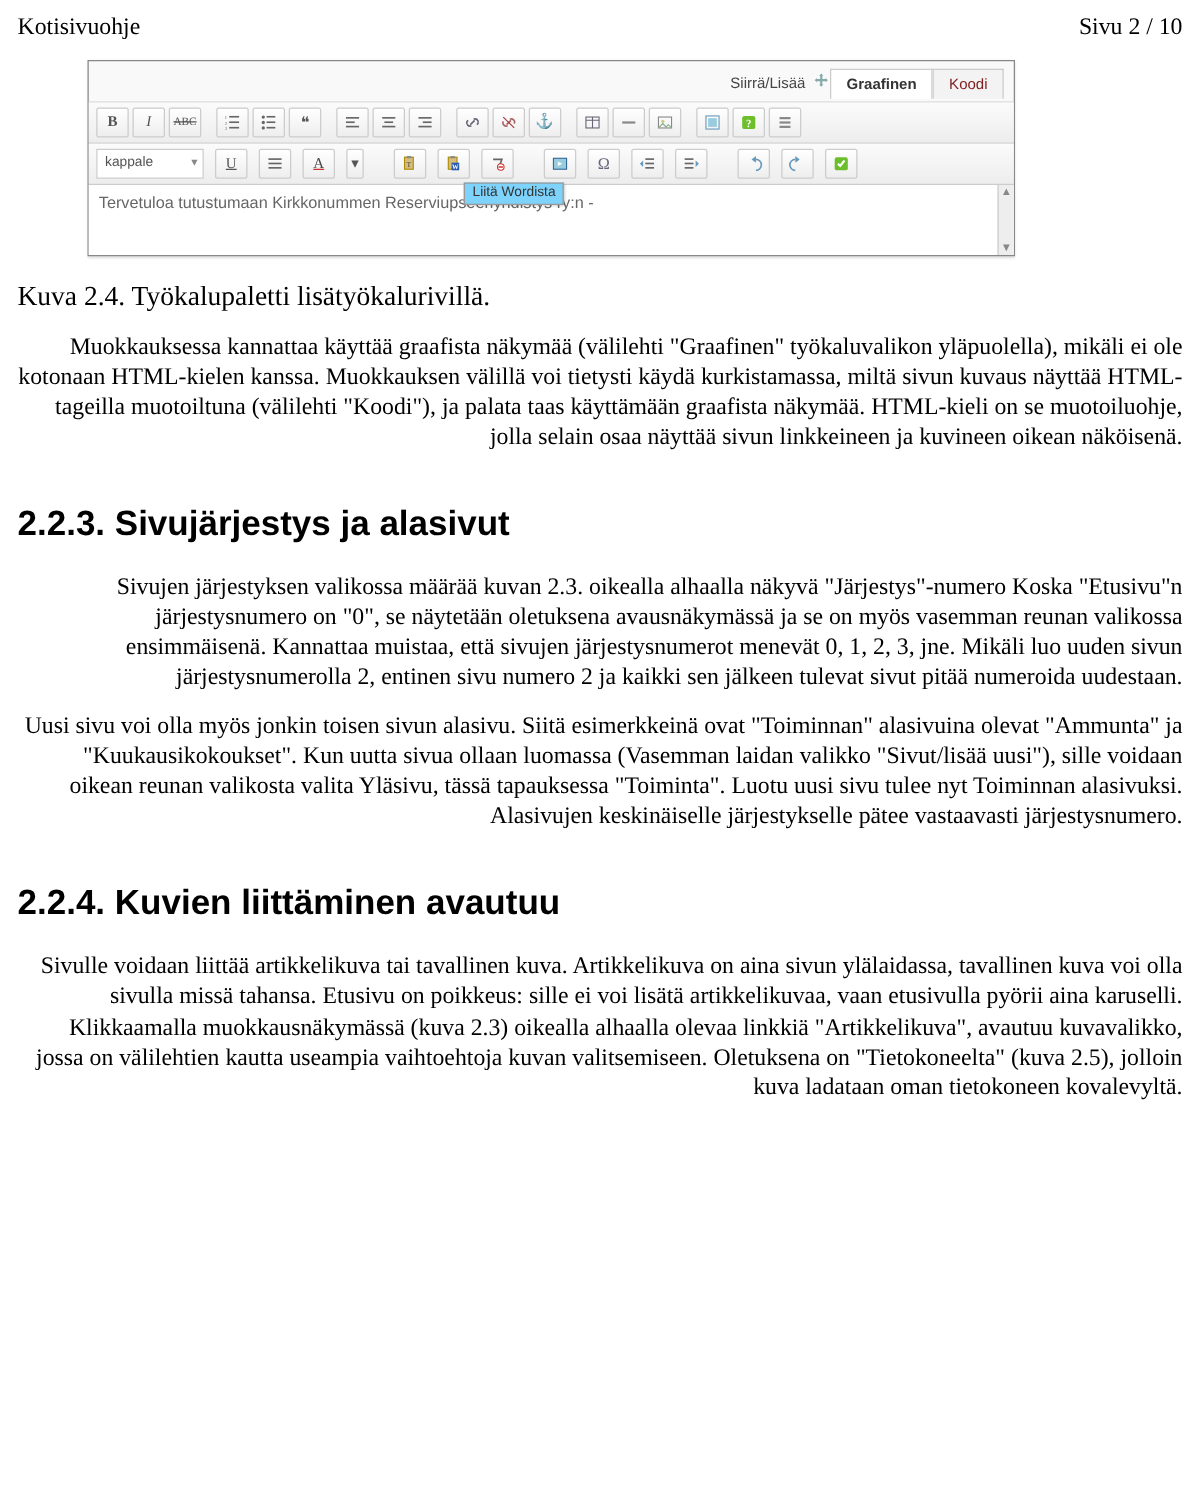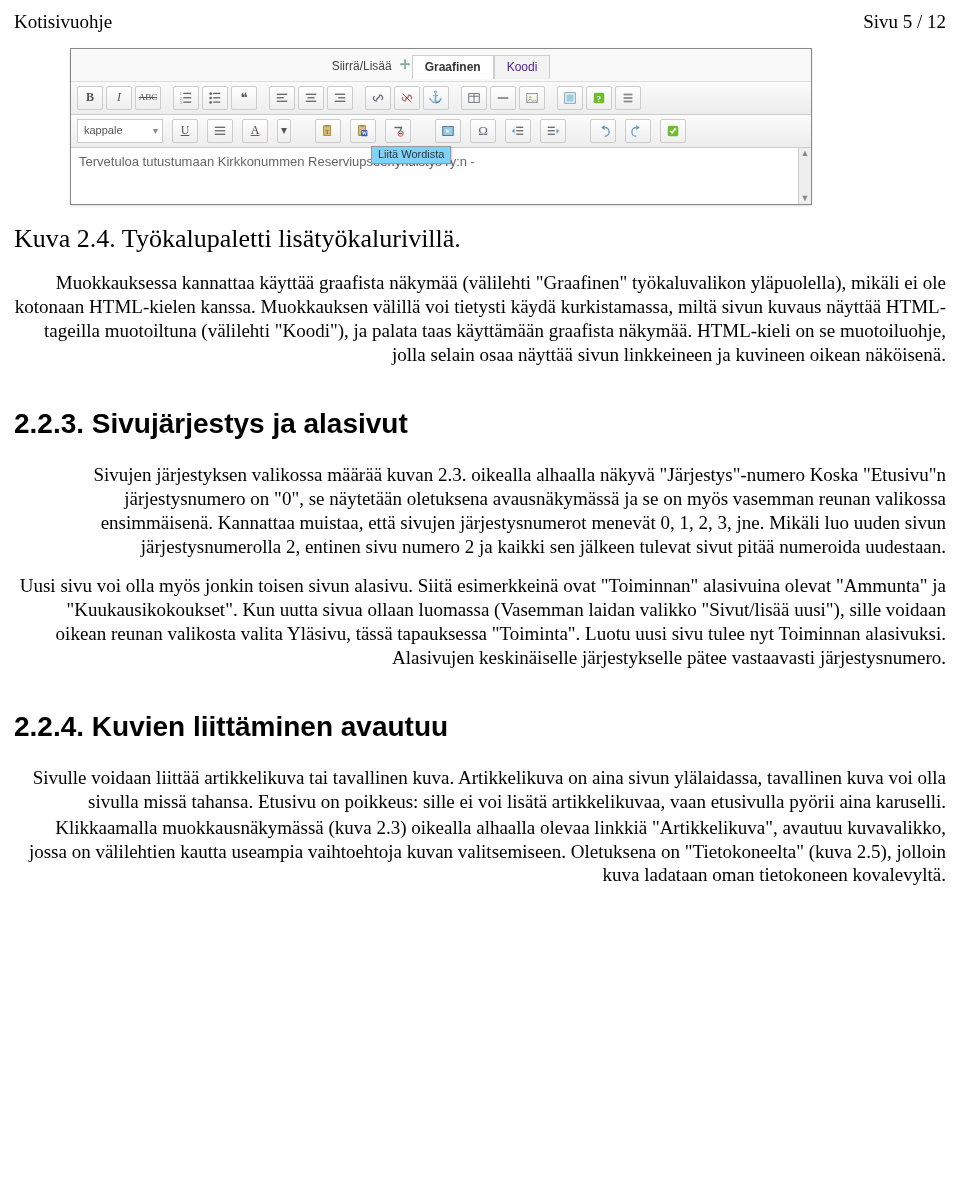--- a/index.html
+++ b/index.html
@@ -22,32 +22,32 @@
     margin: 0 0 18px 56px;
     border: 1px solid #888;
     background: #f9f9f9;
     font-family: Verdana, Arial, sans-serif;
     font-size: 12px;
     color: #444;
     box-shadow: 0 1px 2px rgba(0,0,0,0.15);
   }
   .ed-top {
     display: flex;
-    justify-content: center;
+    justify-content: flex-end;
     align-items: center;
     padding: 6px 8px 2px 8px;
   }
   .ed-top-left { display: flex; align-items: center; gap: 6px; }
   .ed-top-right { display: flex; gap: 0; }
   .ed-tab {
     border: 1px solid #ccc;
     border-bottom: none;
     padding: 4px 12px;
     background: #f3f3f3;
-    color: #4c1d95;
+    color: #7f1d1d;
     font-size: 12px;
   }
   .ed-tab.active {
     background: #fff;
     color: #333;
     font-weight: bold;
     position: relative;
     z-index: 2;
   }
   .ed-toolbar {
@@ -128,42 +128,42 @@
     background: #eee;
     border-left: 1px solid #ccc;
     display: flex;
     flex-direction: column;
     justify-content: space-between;
     align-items: center;
     font-size: 9px;
     color: #888;
   }
   .caption {
-    font-size: 26px;
+    font-size: 22px;
     margin: 6px 0 16px 0;
   }
   p.body {
     margin: 0 0 16px 0;
     text-align: right;
   }
   h2.sec {
     font-family: Arial, Helvetica, sans-serif;
     font-weight: bold;
     font-size: 28px;
     margin: 40px 0 22px 0;
   }
   .green { fill: #6cbf2a; }
   .move-icon svg { width: 14px; height: 14px; }
 </style>
 </head>
 <body>
 
 <div class="header-row">
   <span>Kotisivuohje</span>
-  <span>Sivu 5 / 12</span>
+  <span>Sivu 2 / 10</span>
 </div>
 
 <div class="editor-shot">
   <div class="ed-top">
     <div class="ed-top-left">
       <span>Siirrä/Lisää</span>
       <span class="move-icon">
         <svg viewBox="0 0 16 16">
             <path fill="#8aa" d="M8 1l2 2H9v3h3V5l2 2-2 2V8H9v3h1l-2 2-2-2h1V8H4v1L2 7l2-2v1h3V3H6z"></path>
           </svg>

